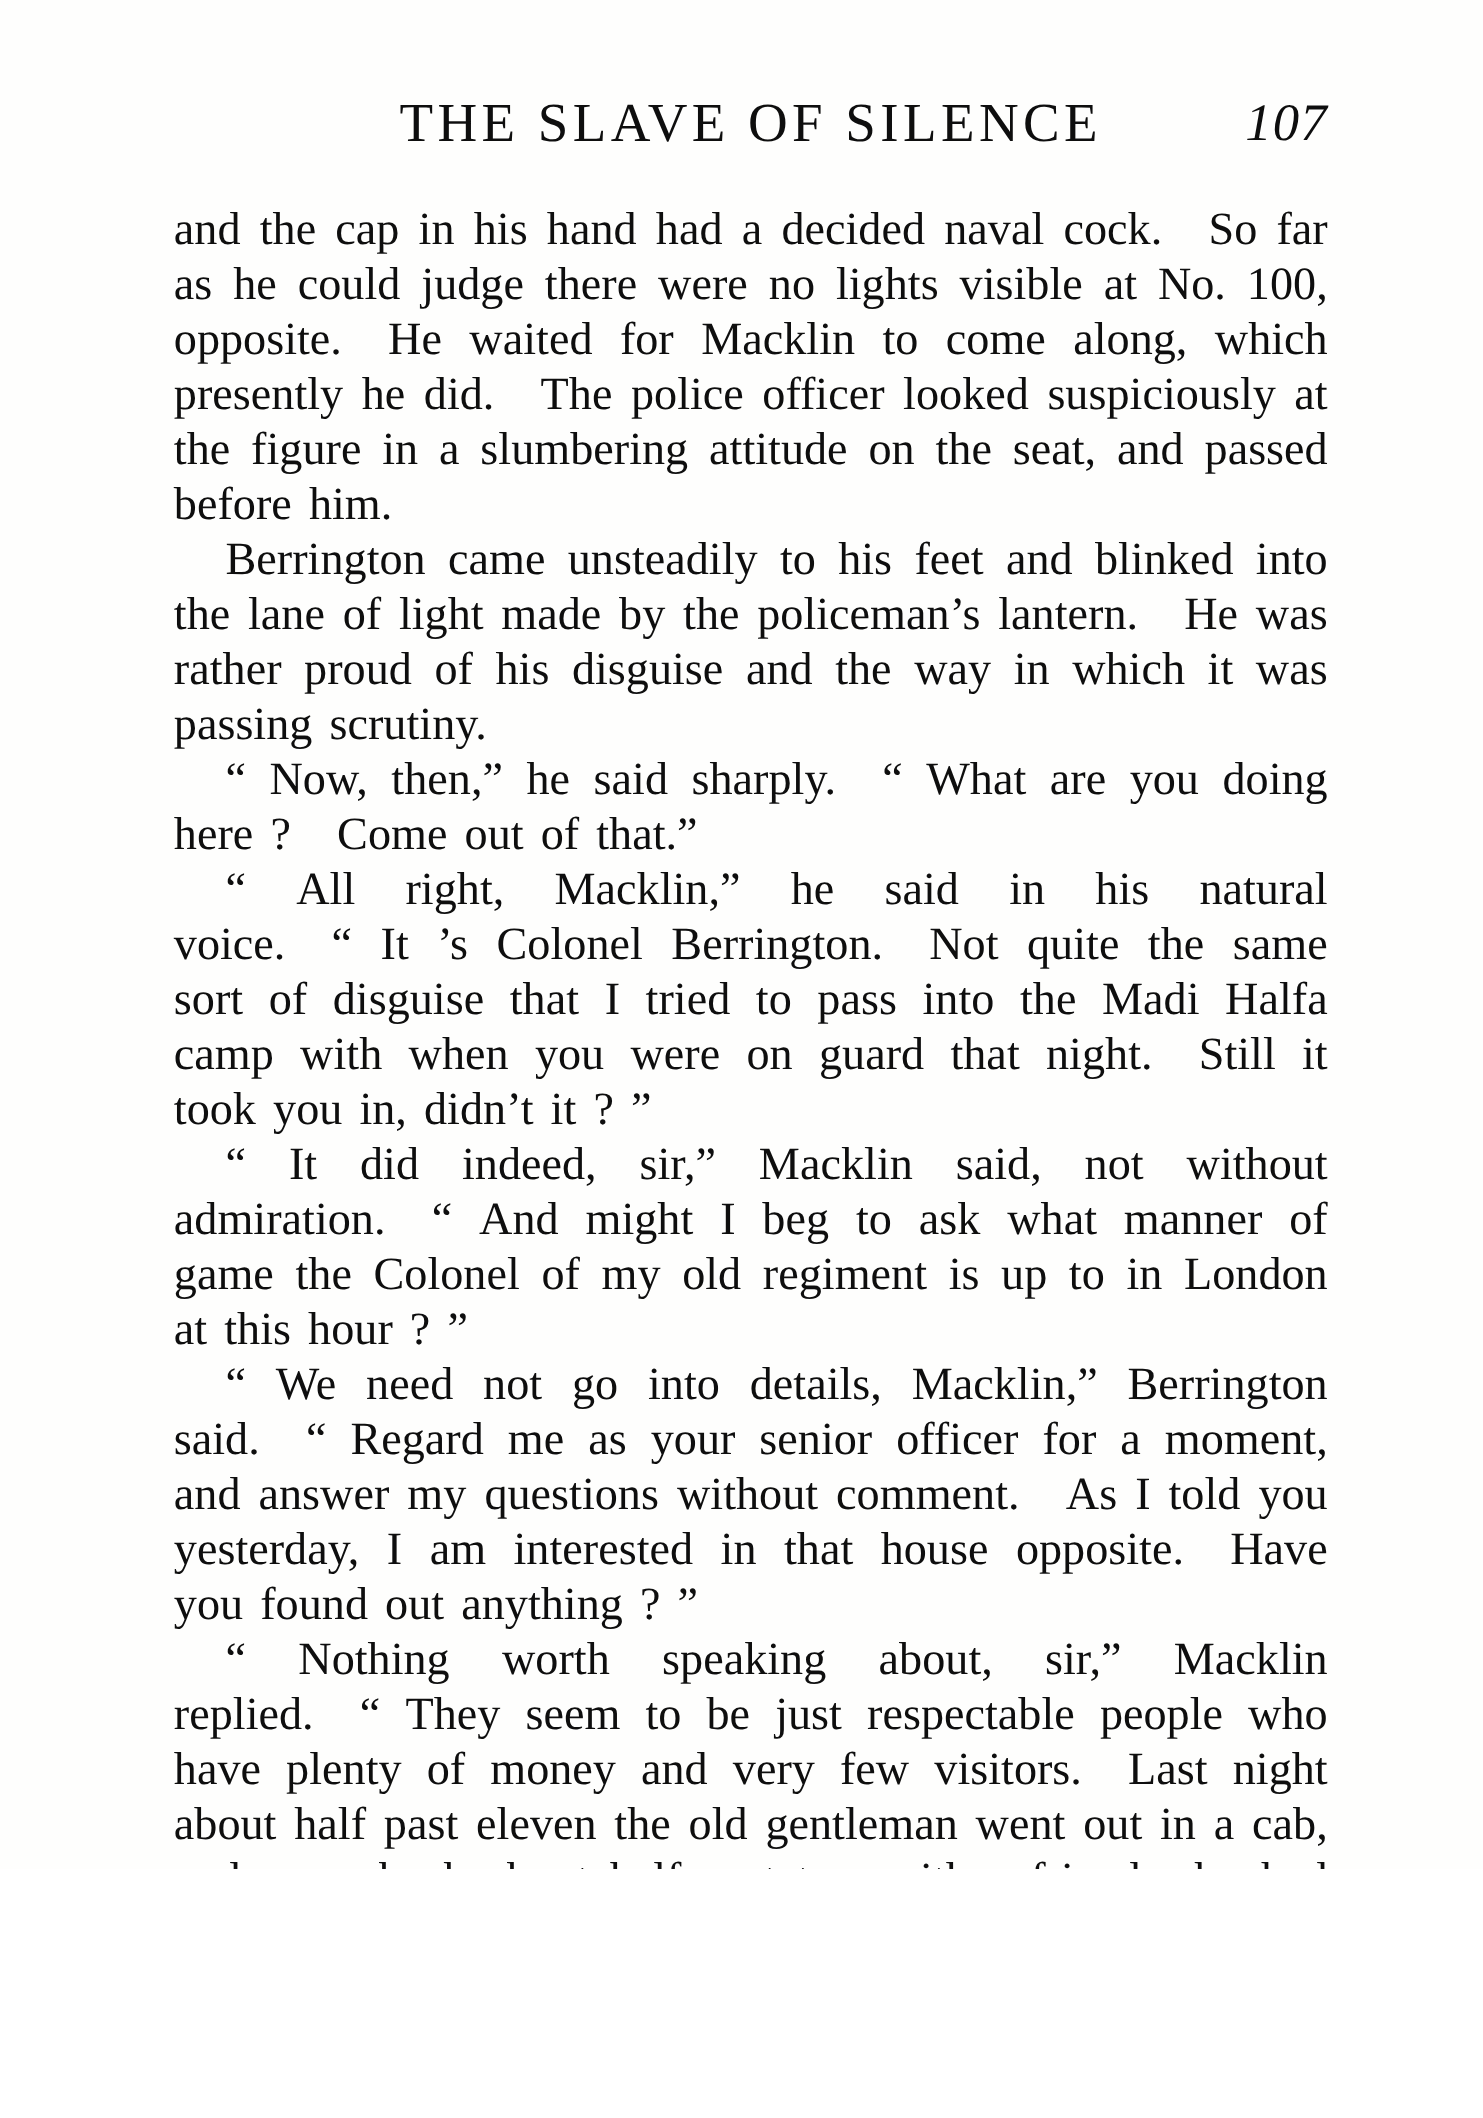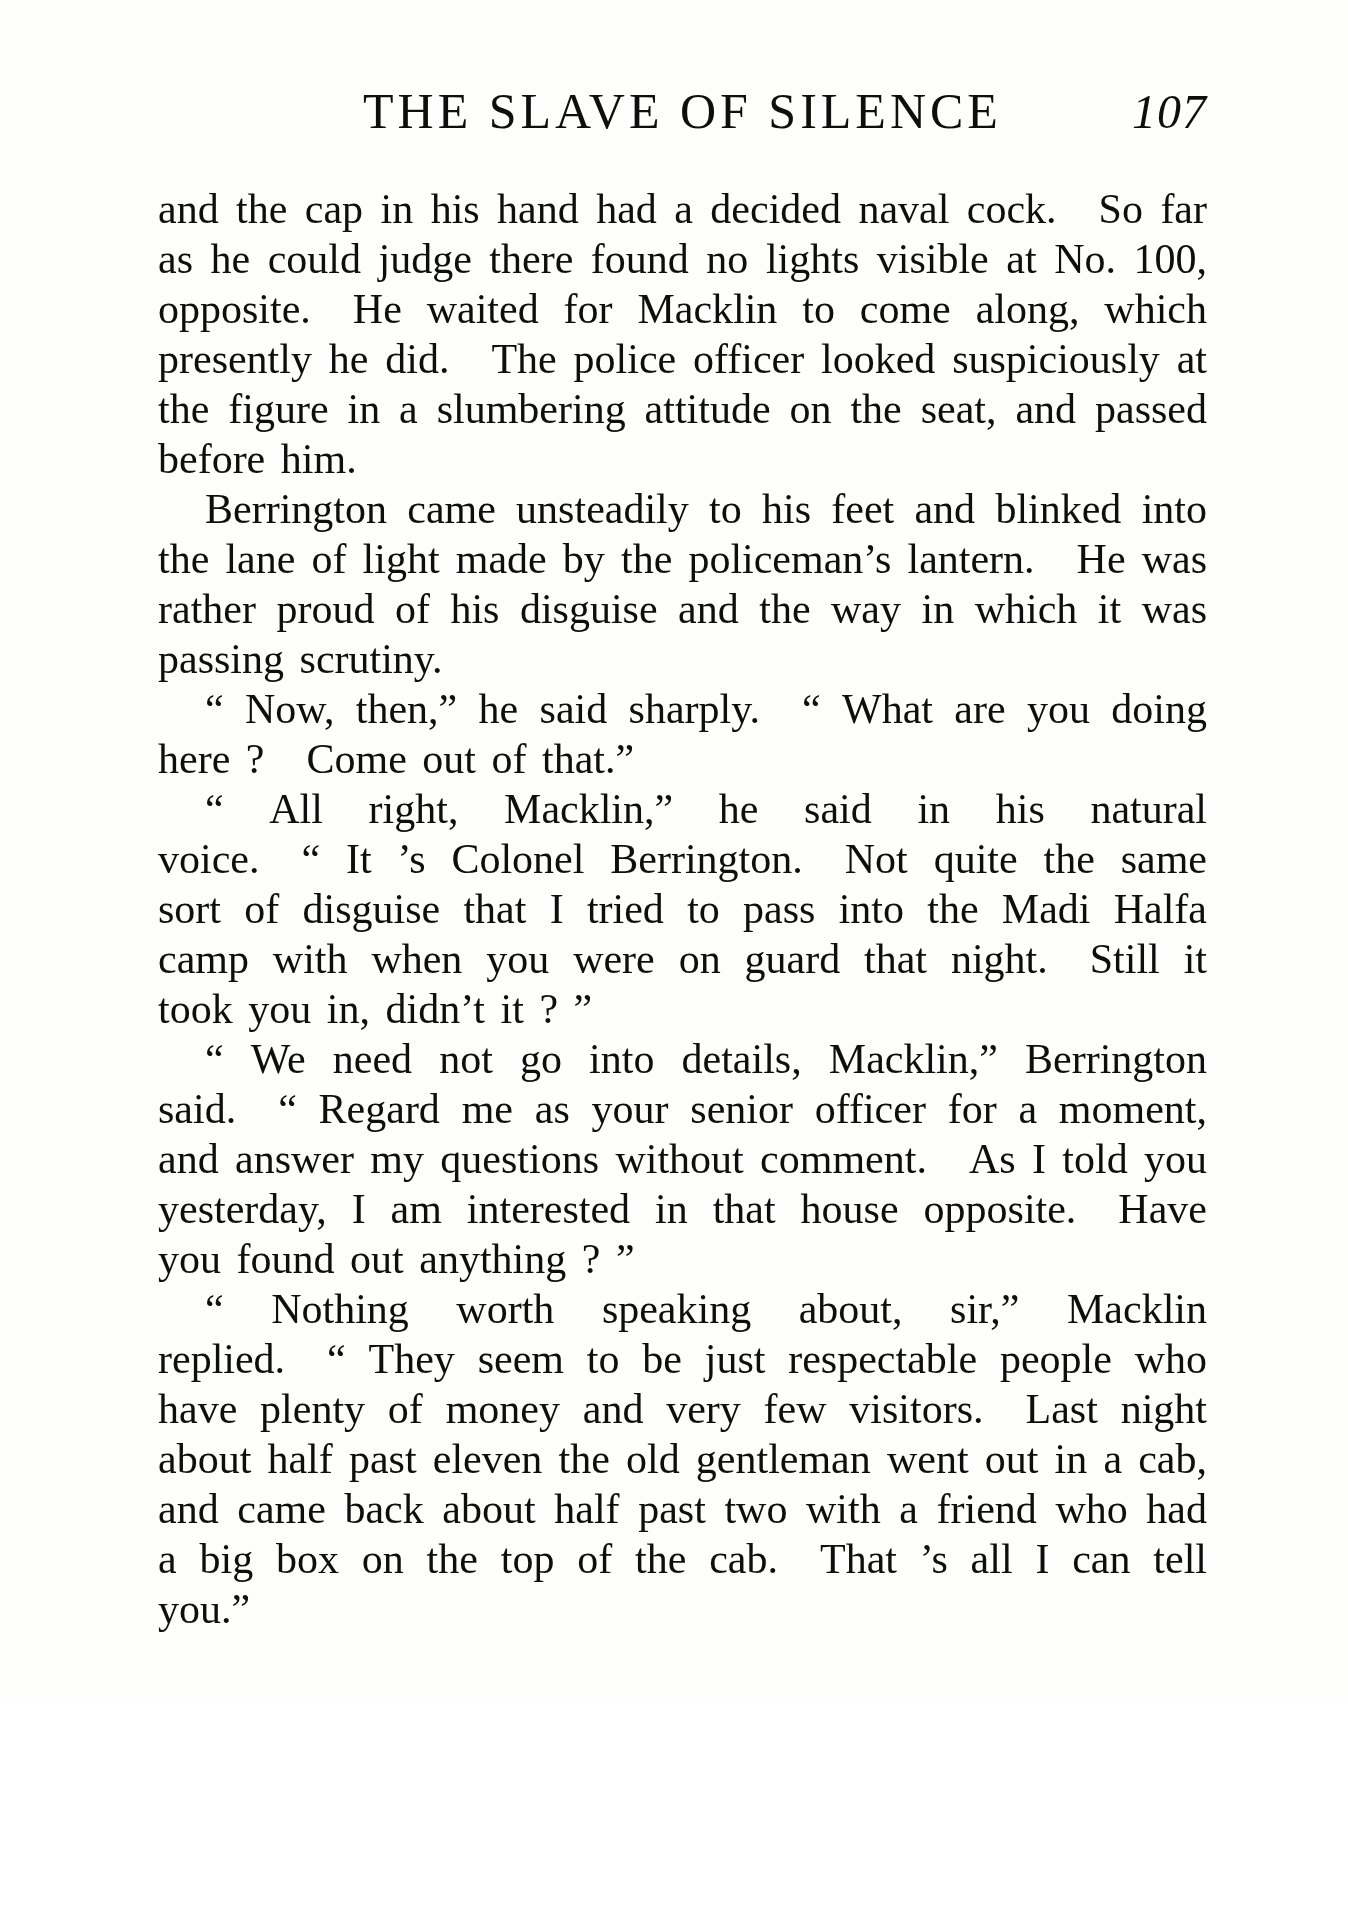--- a/index.html
+++ b/index.html
@@ -62,21 +62,22 @@
 <body>
 
 <div class="page">
 
   <header class="running-head">
     <span class="head-title">THE SLAVE OF SILENCE</span>
     <span class="folio">107</span>
   </header>
 
   <main class="text-block">
-    <p class="para continuation">and the cap in his hand had a decided naval cock. So far as he could judge there found no lights visible at No. 100, opposite. He waited for Macklin to come along, which presently he did. The police officer looked suspiciously at the figure in a slumbering attitude on the seat, and passed before him.</p>
+    <p class="para continuation">and the cap in his hand had a decided naval cock. So far as he could judge there were no lights visible at No. 100, opposite. He waited for Macklin to come along, which presently he did. The police officer looked suspiciously at the figure in a slumbering attitude on the seat, and passed before him.</p>
     <p class="para">Berrington came unsteadily to his feet and blinked into the lane of light made by the policeman’s lantern. He was rather proud of his disguise and the way in which it was passing scrutiny.</p>
     <p class="para">“&nbsp;Now, then,” he said sharply. “&nbsp;What are you doing here&nbsp;? Come out of that.”</p>
     <p class="para">“&nbsp;All right, Macklin,” he said in his natural voice. “&nbsp;It&nbsp;’s Colonel Berrington. Not quite the same sort of disguise that I tried to pass into the Madi Halfa camp with when you were on guard that night. Still it took you in, didn’t it&nbsp;?&nbsp;”</p>
+    <p class="para">“&nbsp;It did indeed, sir,” Macklin said, not without admiration. “&nbsp;And might I beg to ask what manner of game the Colonel of my old regiment is up to in London at this hour&nbsp;?&nbsp;”</p>
     <p class="para">“&nbsp;We need not go into details, Macklin,” Berrington said. “&nbsp;Regard me as your senior officer for a moment, and answer my questions without comment. As I told you yesterday, I am interested in that house opposite. Have you found out anything&nbsp;?&nbsp;”</p>
     <p class="para">“&nbsp;Nothing worth speaking about, sir,” Macklin replied. “&nbsp;They seem to be just respectable people who have plenty of money and very few visitors. Last night about half past eleven the old gentleman went out in a cab, and came back about half past two with a friend who had a big box on the top of the cab. That&nbsp;’s all I can tell you.”</p>
   </main>
 
 </div>
 
 </body></html>

